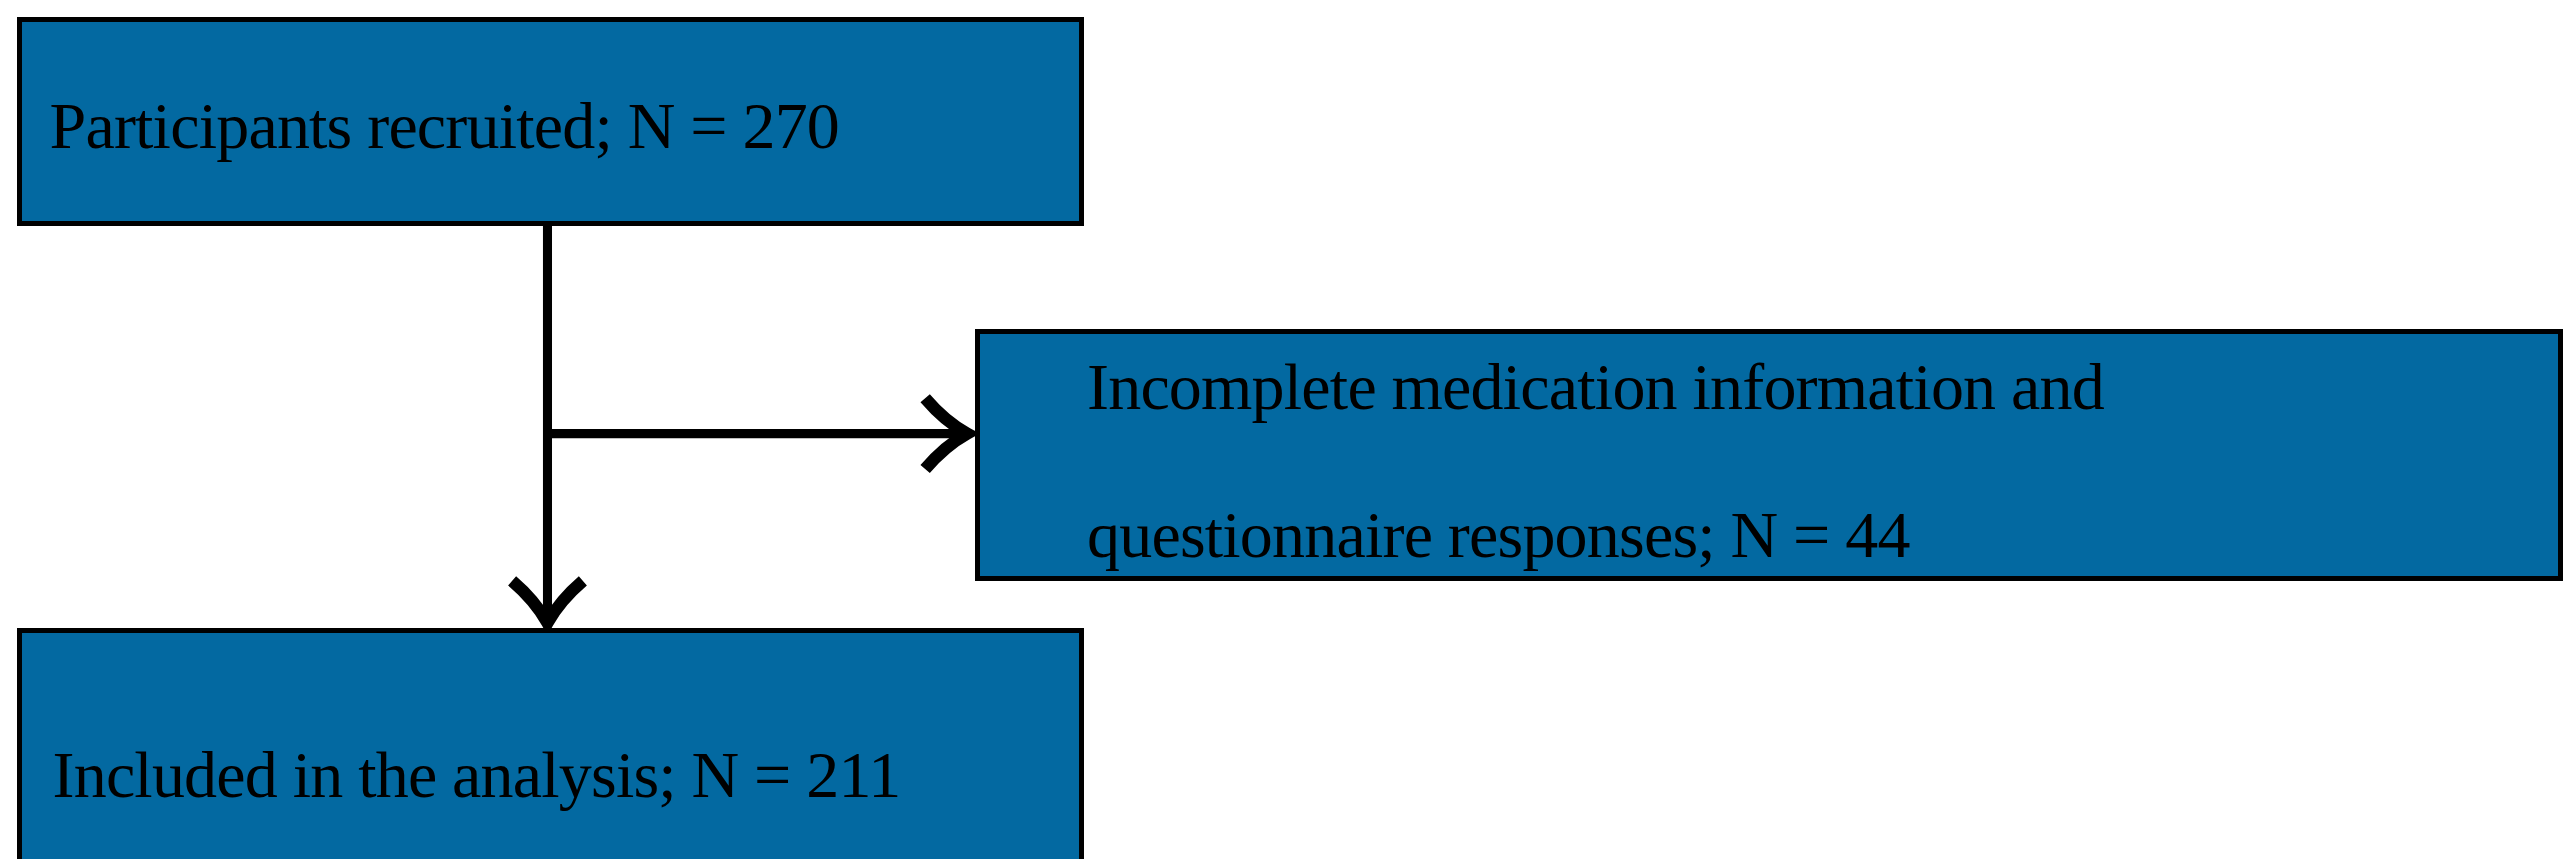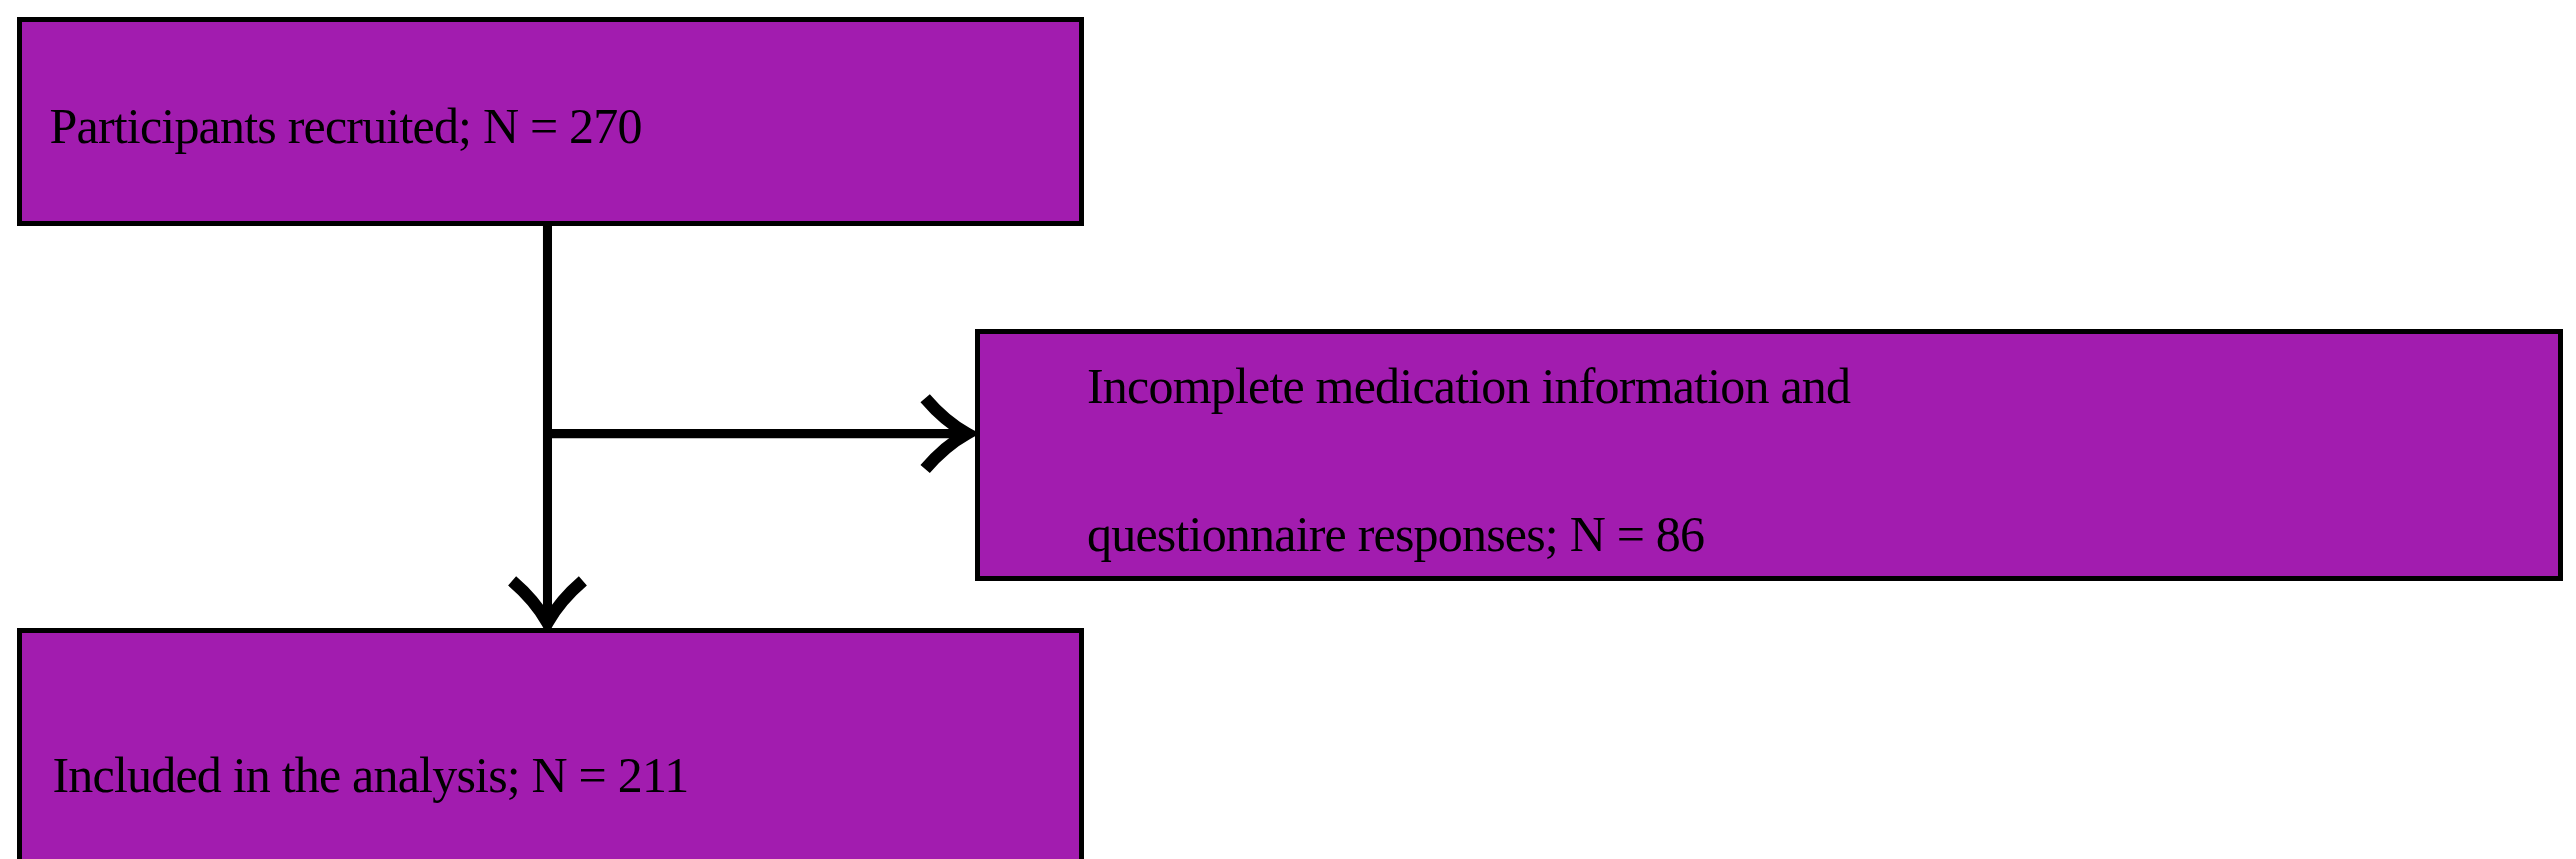--- a/index.html
+++ b/index.html
@@ -11,27 +11,27 @@
     position: relative;
     width: 2576px;
     height: 859px;
     background: #ffffff;
     font-family: "Liberation Serif", "DejaVu Serif", serif;
     color: #000000;
     overflow: hidden;
   }
   .node {
     position: absolute;
-    background: #a21caf;
+    background: #0369a1;
     border: 5px solid #000000;
     box-sizing: border-box;
     display: flex;
     flex-direction: column;
     justify-content: center;
-    font-size: 50px;
+    font-size: 66px;
     line-height: 1.25;
     letter-spacing: -0.8px;
     white-space: nowrap;
   }
   .node-recruited {
     left: 16.5px;
     top: 16.5px;
     width: 1067px;
     height: 209px;
     padding-left: 28px;
@@ -83,21 +83,21 @@
       <path d="M 1124 484 Q 1148 512 1175 527 Q 1148 542 1124 570" fill="none" stroke="#000000" stroke-width="15" stroke-linecap="butt"></path>
     </g>
   </svg>
 
   <div class="node node-recruited">
     <span class="line">Participants recruited; N = 270</span>
   </div>
 
   <div class="node node-excluded">
     <span class="line">Incomplete medication information and</span>
-    <span class="line">questionnaire responses; N = 86</span>
+    <span class="line">questionnaire responses; N = 44</span>
   </div>
 
   <div class="node node-included">
     <span class="line">Included in the analysis; N = 211</span>
   </div>
 
 </div>
 
 
 </body></html>

